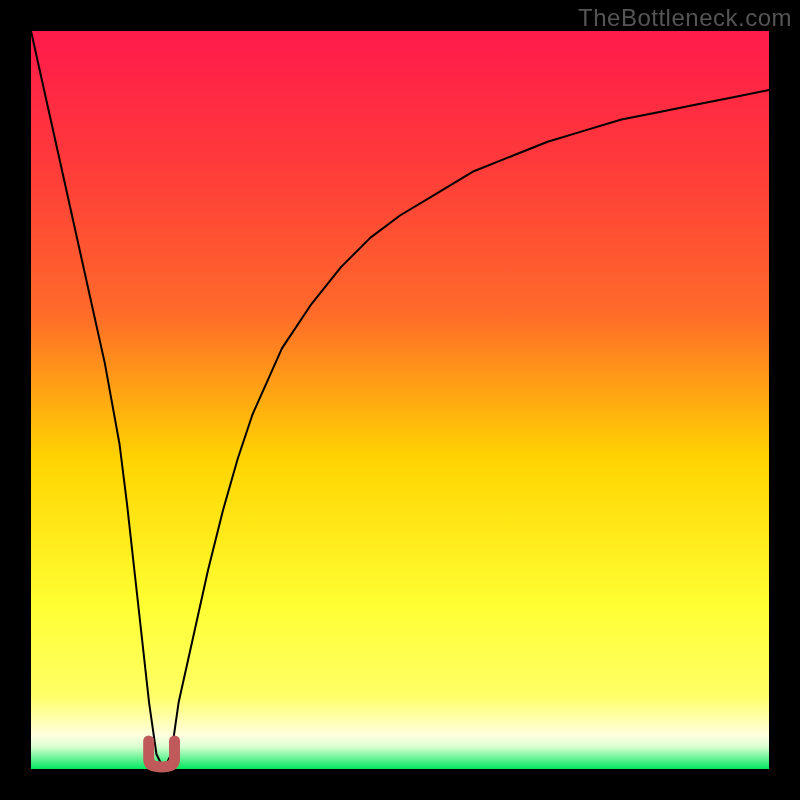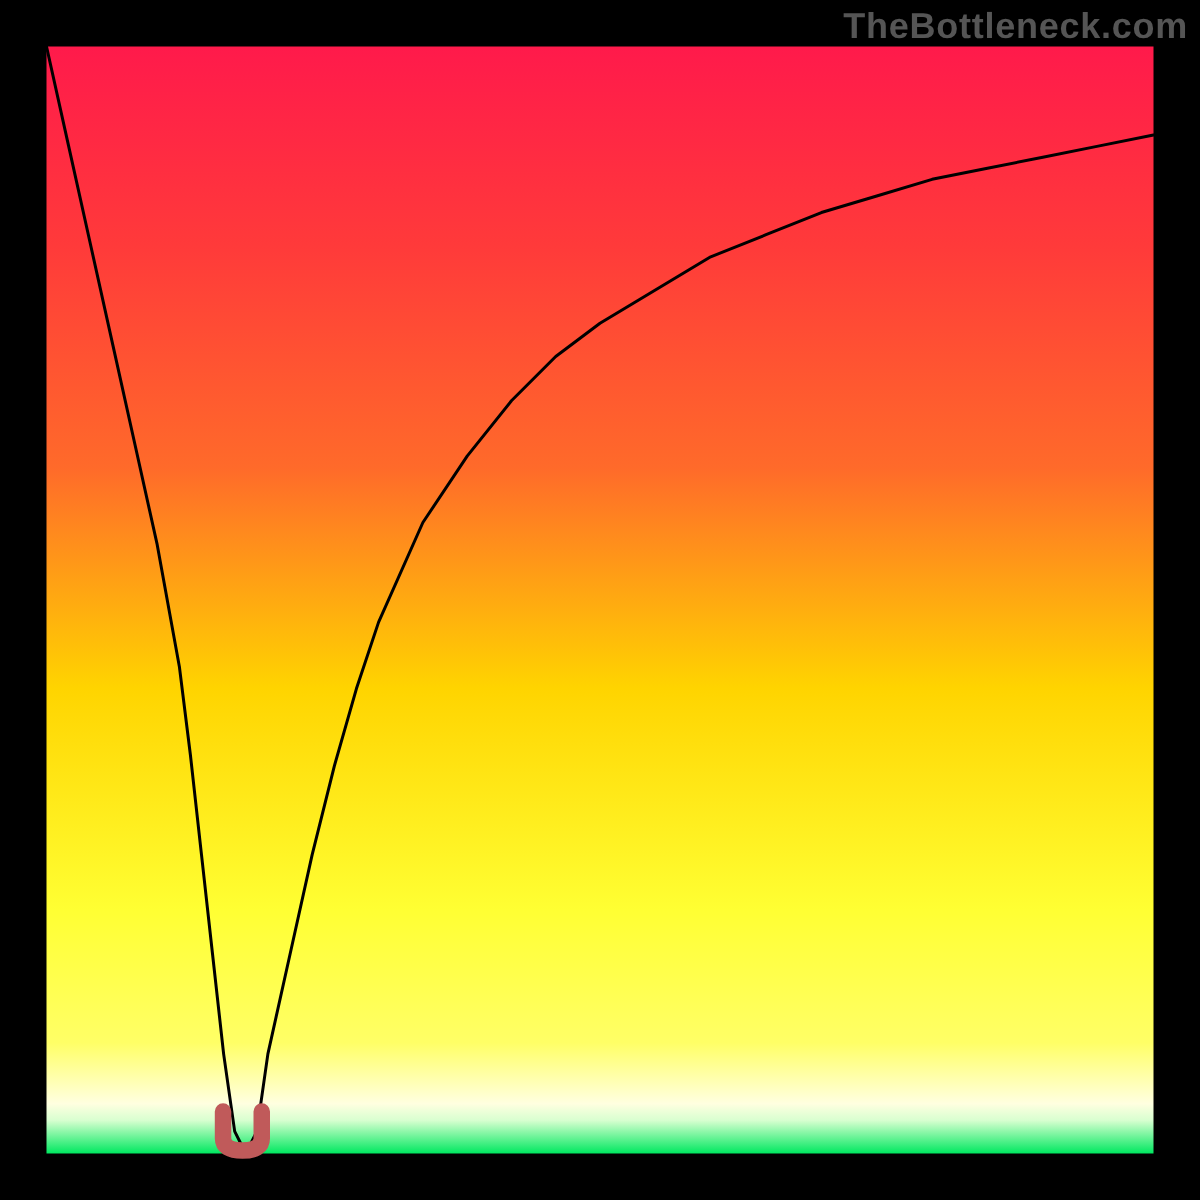--- a/index.html
+++ b/index.html
@@ -16,21 +16,21 @@
     width: 800px;
     height: 800px;
     background: #000;
   }
   .watermark {
     position: absolute;
     top: 4px;
     right: 8px;
     color: #555;
     font-size: 24px;
-    font-weight: 700;
+    font-weight: 400;
     letter-spacing: 0.5px;
     z-index: 10;
   }
   svg {
     position: absolute;
     top: 0;
     left: 0;
   }
 </style>
 </head>

